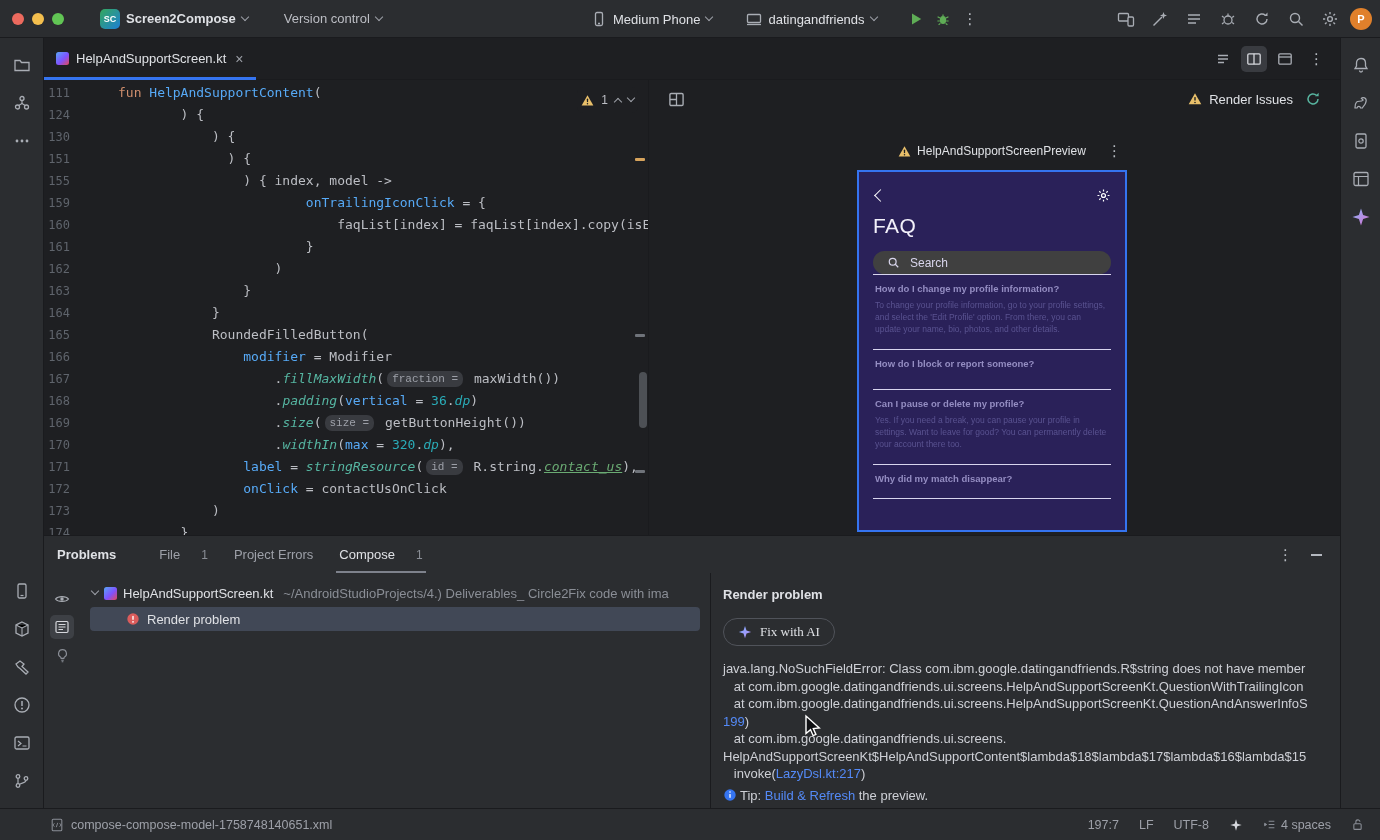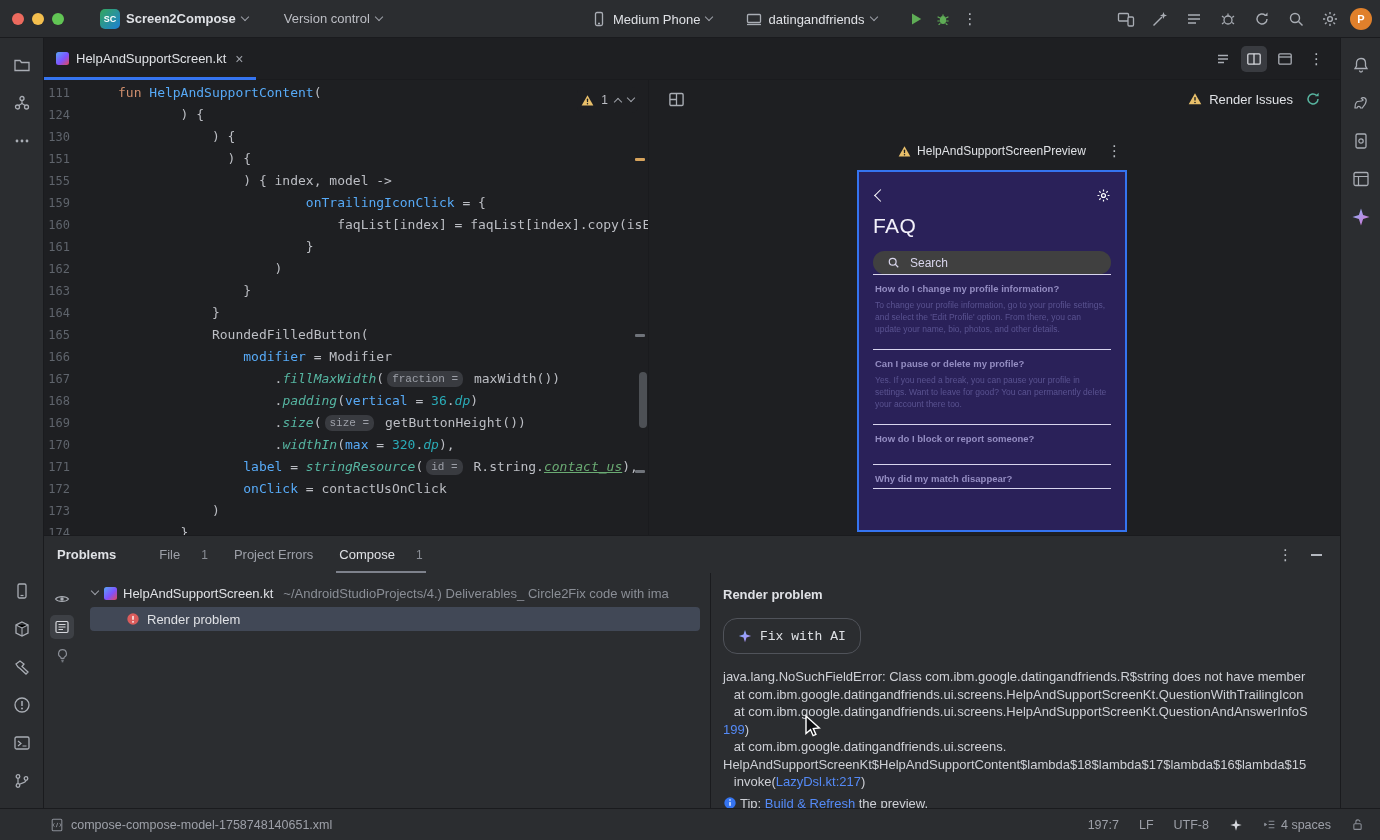--- a/index.html
+++ b/index.html
@@ -83,21 +83,21 @@
     background:#2a2159;overflow:hidden;padding:12px 14px 0 14px}
   .pv-top{display:flex;justify-content:space-between;align-items:center;height:22px}
   .pv-back{width:9px;height:9px;border-right:1.8px solid #fff;border-bottom:1.8px solid #fff;
     transform:rotate(135deg);margin-left:3px}
   .pv-title{font-size:21px;color:#f2f0fa;margin-top:8px;letter-spacing:.4px}
   .pv-search{margin-top:13px;height:23px;border-radius:18px;background:#404040;display:flex;
     align-items:center;gap:10px;padding:0 14px;color:#d8d5ec;font-size:12px}
   .faq{}
   .faq-item{border-top:1px solid #d8d5ee;padding:8px 2px 14px}
   .faq-item.no-a{padding-bottom:20px}
-  .faq-item:last-child{border-bottom:1px solid #d8d5ee;padding-bottom:4px}
+  .faq-item:last-child{border-bottom:1px solid #d8d5ee;padding-bottom:14px}
   .faq-q{font-size:9.5px;font-weight:700;color:#948dc2}
   .faq-a{font-size:8.5px;line-height:12px;color:#5a5391;margin-top:5px}
 
   
   .problems{position:absolute;left:44px;top:535px;width:1296px;height:273px;background:#2b2d30;
     border-top:1px solid #1a1b1e}
   .pb-tabs{height:37px;display:flex;align-items:center;padding-left:13px}
   .pb-title{font-weight:700;margin-right:30px;color:#dfe1e5}
   .pb-tab{display:flex;align-items:center;gap:21px;padding:0 13px;height:100%;color:#9da0a8;position:relative}
   .pb-tab.active{color:#dfe1e5}
@@ -110,22 +110,22 @@
   .sbtn{width:24px;height:24px;border-radius:5px;display:flex;align-items:center;justify-content:center}
   .sbtn.sel{background:#3d4045}
   .pb-tree{width:630px;padding-top:8px;overflow:hidden;white-space:nowrap}
   .tree-row1{display:flex;align-items:center;gap:6px;height:24px;padding-left:12px}
   .tree-path{color:#8a8e96;margin-left:4px}
   .tree-row2{margin:2px 10px 0 10px;height:24px;border-radius:4px;background:#414856;display:flex;
     align-items:center;gap:7px;padding-left:36px}
   .pb-divider{width:1px;background:#1a1b1e}
   .pb-detail{flex:1;padding:14px 0 0 12px;overflow:hidden}
   .pd-header{font-weight:700;margin-bottom:16px}
-  .fixai{display:inline-flex;align-items:center;gap:8px;height:36px;padding:0 14px;border:1px solid #50535a;
-    border-radius:14px;color:#dfe1e5;background:transparent;font-size:13px;font-family:Liberation Mono, monospace}
+  .fixai{display:inline-flex;align-items:center;gap:8px;height:28px;padding:0 14px;border:1px solid #50535a;
+    border-radius:14px;color:#dfe1e5;background:transparent;font-size:13px;font-family:Liberation Serif, serif}
   .stack{margin-top:14px;font-size:13px;line-height:17.5px;color:#ced0d6}
   .st-line{white-space:pre}
   .lnk{color:#548af7}
   .tip{display:flex;align-items:center;gap:3px;margin-top:5px;color:#ced0d6}
 
   
   .statusbar{position:absolute;left:0;right:0;bottom:0;height:32px;background:#2b2d30;border-top:1px solid #1a1b1e;
     display:flex;align-items:center;color:#9da0a8;font-size:12.5px;padding:0 16px 0 50px;z-index:5}
   .sb-left{display:flex;align-items:center;gap:7px}
   .sb-right{margin-left:auto;display:flex;align-items:center;gap:20px}
@@ -452,26 +452,26 @@
             <circle cx="7" cy="7" r="4.2" fill="none" stroke="#d8d5ec" stroke-width="1.5"></circle>
             <path d="M10.2 10.2l3.6 3.6" stroke="#d8d5ec" stroke-width="1.5"></path>
           </svg>
         <span>Search</span>
       </div>
       <div class="faq">
           <div class="faq-item">
             <div class="faq-q">How do I change my profile information?</div>
             <div class="faq-a">To change your profile information, go to your profile settings, and select the 'Edit Profile' option. From there, you can update your name, bio, photos, and other details.</div>
           </div>
+          <div class="faq-item no-a">
+            <div class="faq-q">How do I block or report someone?</div>
+          </div>
           <div class="faq-item">
             <div class="faq-q">Can I pause or delete my profile?</div>
             <div class="faq-a">Yes. If you need a break, you can pause your profile in settings. Want to leave for good? You can permanently delete your account there too.</div>
-          </div>
-          <div class="faq-item no-a">
-            <div class="faq-q">How do I block or report someone?</div>
           </div>
           <div class="faq-item no-a">
             <div class="faq-q">Why did my match disappear?</div>
           </div>
         </div>
     </div>
   </section>
 
   <section class="problems">
     <div class="pb-tabs">

